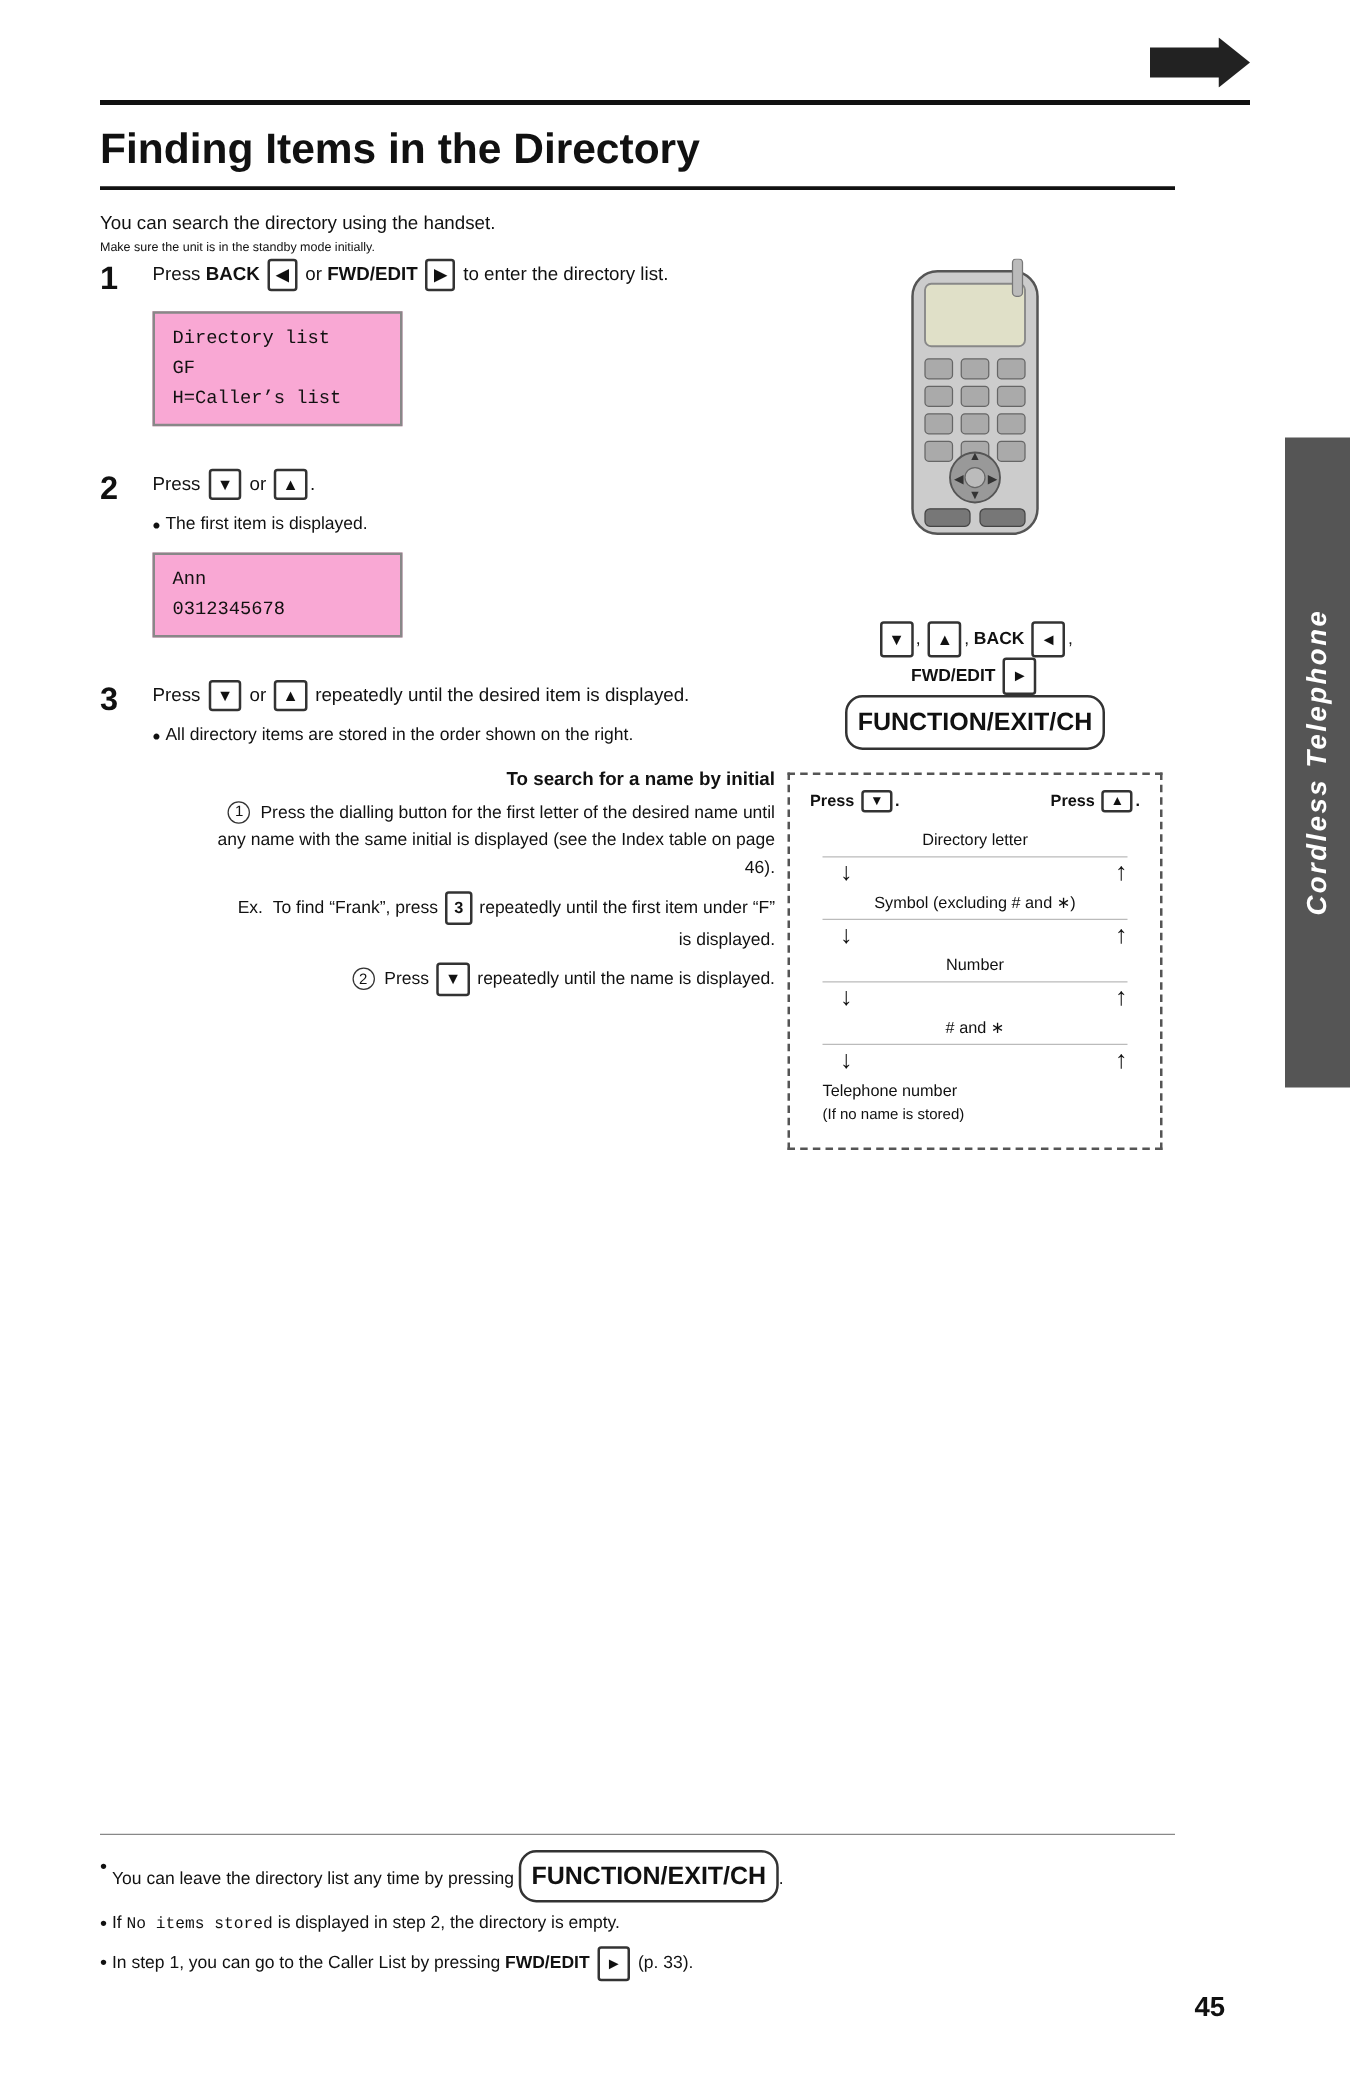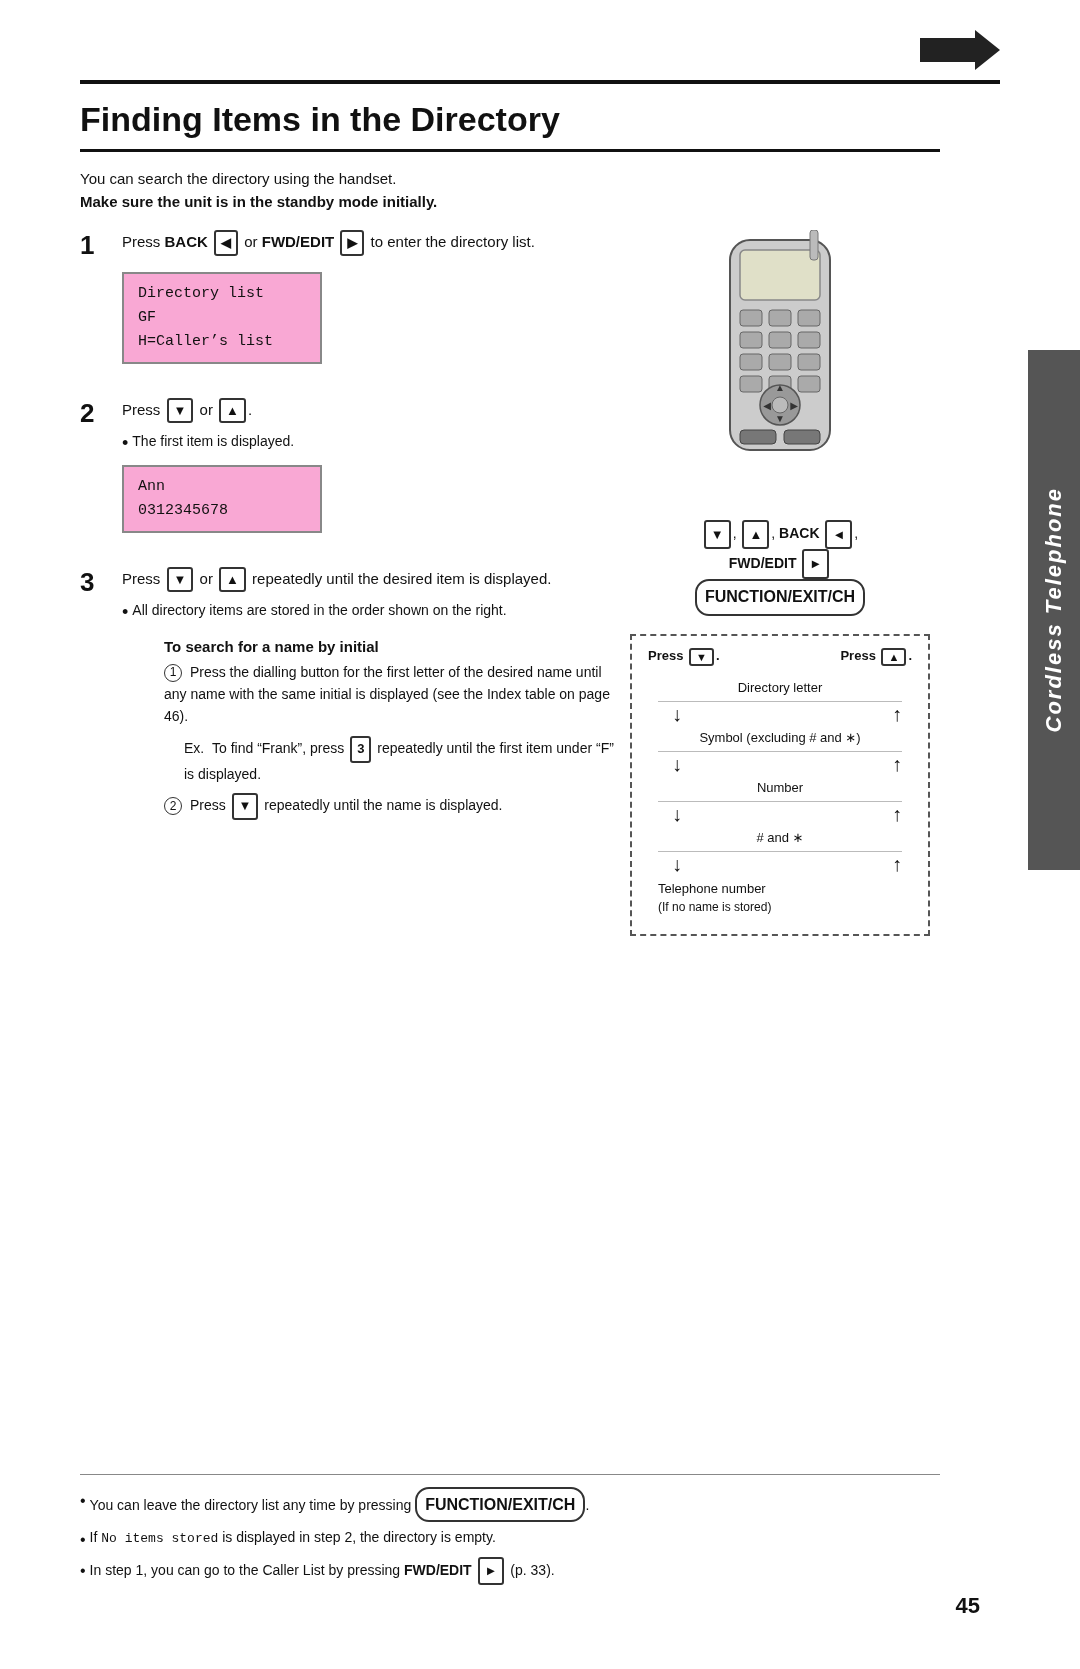--- a/index.html
+++ b/index.html
@@ -81,23 +81,23 @@
       border-bottom: 3px solid #111;
       padding-bottom: 10px;
       margin-bottom: 18px;
     }
 
     .intro-text {
       font-size: 15px;
       margin-bottom: 6px;
     }
     .intro-bold {
-      font-size: 15px;
-      font-weight: bold;
-      margin-bottom: 20px;
+      font-size: 10px;
+      font-weight: normal;
+      margin-bottom: 3px;
     }
 
     
     .steps-area {
       display: flex;
       gap: 0px;
     }
     .steps-left {
       flex: 1;
       min-width: 0;
@@ -185,21 +185,21 @@
       text-align: center;
       font-size: 14px;
       margin-bottom: 8px;
       line-height: 1.8;
     }
     .function-btn {
       display: inline-block;
       border: 2px solid #333;
       border-radius: 14px;
       padding: 2px 8px;
-      font-size: 16px;
+      font-size: 20px;
       font-weight: bold;
     }
 
     
     .flow-diagram {
       border: 2px dashed #555;
       padding: 12px 16px;
       margin-top: 10px;
       width: 300px;
       font-size: 13px;
@@ -209,20 +209,21 @@
       justify-content: space-between;
       margin-bottom: 8px;
       font-size: 13px;
       font-weight: bold;
     }
 
     
     .search-section {
       margin-left: 42px;
       margin-top: 0;
+      text-align: right;
     }
     .search-title {
       font-weight: bold;
       font-size: 15px;
       margin-bottom: 6px;
     }
     .circle-num {
       display: inline-flex;
       align-items: center;
       justify-content: center;

